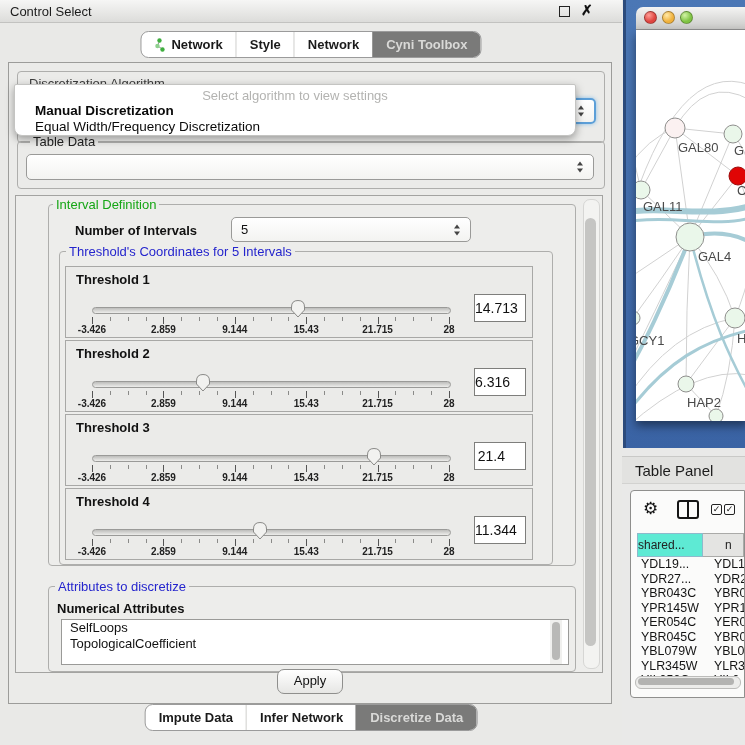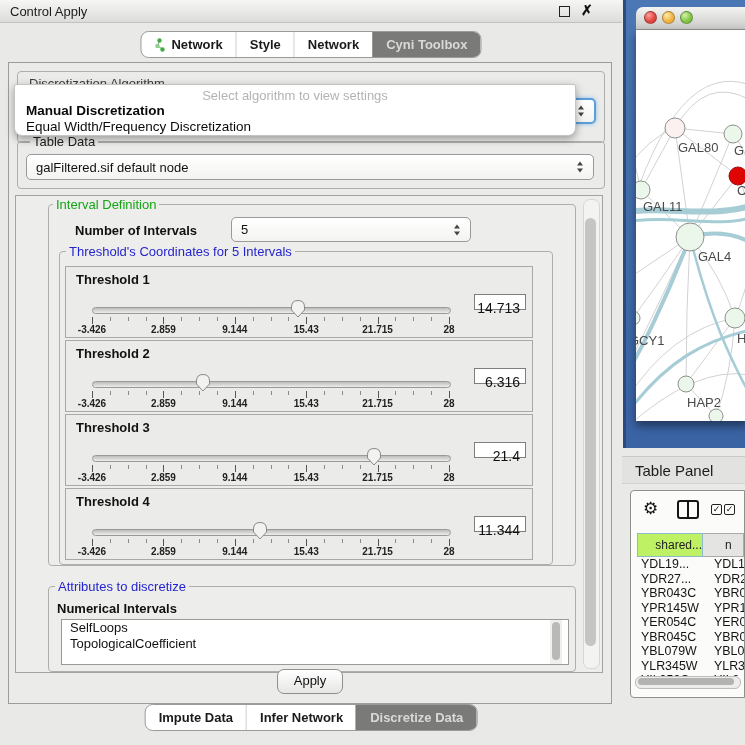--- a/index.html
+++ b/index.html
@@ -57,36 +57,36 @@
 
   .threshold-panel{position:relative;width:468px;height:72px;border:1px solid #a8a8a6;background:#ebebe9;box-sizing:border-box;margin-bottom:2px}
   .thr-label{position:absolute;left:10px;top:5px;font-size:13px;font-weight:bold;color:#111}
   .track{position:absolute;left:26px;top:40px;width:357px;height:5px;background:linear-gradient(#bdbdbb,#ededeb);border:1px solid #9a9a98;border-radius:4px}
   .thumb{position:absolute;top:32px}
   .ticks{position:absolute;left:0;top:50px;width:100%;height:8px}
   .tick{position:absolute;top:0;width:1px;height:4px;background:#8a8a88}
   .tick.major{height:7px;background:#555}
   .tick-labels{position:absolute;left:0;top:57px;width:100%;height:12px}
   .tick-label{position:absolute;transform:translateX(-50%);font-size:10px;font-weight:bold;color:#222;white-space:nowrap}
-  .thr-value{position:absolute;left:408px;top:27px;width:52px;height:16px;background:#fff;border:1px solid #7e7e7c;box-sizing:border-box;font-size:14px;color:#111;text-align:right;line-height:26px;padding-right:5px}
+  .thr-value{position:absolute;left:408px;top:27px;width:52px;height:28px;background:#fff;border:1px solid #7e7e7c;box-sizing:border-box;font-size:14px;color:#111;text-align:right;line-height:26px;padding-right:20px}
 
   .fs-attrs{left:32px;top:390px;width:526px;height:84px}
   .fs-attrs > .fs-label{left:6px;top:-8px}
   .attrs-sublabel{position:absolute;left:8px;top:14px;font-size:13px;font-weight:bold;color:#111}
   .attr-list{position:absolute;left:12px;top:32px;width:508px;height:46px;background:#fff;border:1px solid #9a9a98;overflow:hidden;box-sizing:border-box}
   .list-item{font-size:13px;color:#111;line-height:16px;padding-left:8px;white-space:nowrap}
   .list-scrollbar{position:absolute;right:1px;top:1px;width:12px;height:44px;background:#f0f0ee}
   .list-scrollbar .thumb-v{position:absolute;left:2px;top:2px;width:8px;height:38px;background:#b9b9b7;border-radius:4px}
 
   .apply-btn{position:absolute;left:50%;top:606px;transform:translateX(-50%);width:64px;height:23px;background:linear-gradient(#ffffff,#e6e6e4);border:1px solid #8f8f8d;border-radius:7px;font-size:13px;color:#111;text-align:center;line-height:21px}
 
   
   .popup{position:absolute;left:14px;top:84px;width:560px;height:50px;background:#fff;border:1px solid #c4c4c2;border-radius:2px 2px 8px 8px;box-shadow:0 3px 9px rgba(0,0,0,.35);z-index:60}
   .popup-placeholder{text-align:center;color:#b3b3b1;font-size:13px;padding-top:3px}
-  .popup-option{font-size:13.5px;color:#0a0a0a;line-height:16px;padding-left:11px;white-space:nowrap}
+  .popup-option{font-size:13.5px;color:#0a0a0a;line-height:16px;padding-left:20px;white-space:nowrap}
   .popup-option.bold{font-weight:bold}
 
   
   #right-col{position:absolute;left:622px;top:0;width:123px;height:745px;background:#e9e9e8}
   #net-window{position:absolute;left:1px;top:0;width:122px;height:448px;background:linear-gradient(180deg,#4b77b5,#3a63a4);border-left:3px solid #2c4b7c;box-sizing:border-box}
   .net-titlebar{position:absolute;left:10px;top:7px;right:0;height:22px;background:linear-gradient(#f4f4f3,#c9c9c7);border-top-left-radius:7px;border-bottom:1px solid #909090}
   .tl{position:absolute;top:4px;width:13px;height:13px;border-radius:50%;border:1px solid rgba(0,0,0,.3);box-sizing:border-box}
   .tl.red{left:8px;background:radial-gradient(circle at 35% 30%,#ff9d96,#df4540 60%)}
   .tl.yellow{left:26px;background:radial-gradient(circle at 35% 30%,#ffe9a8,#f0b13c 60%)}
   .tl.green{left:44px;background:radial-gradient(circle at 35% 30%,#d2f3a6,#7fc343 60%)}
@@ -97,40 +97,40 @@
 
   #table-window{position:absolute;left:8px;top:490px;width:115px;height:208px;background:#fbfbfa;border:1px solid #8f8f8d;border-radius:4px 0 0 4px;box-sizing:border-box;overflow:hidden}
   .tp-toolbar{position:absolute;left:0;top:0;right:0;height:38px}
   .gear{position:absolute;left:12px;top:7px;font-size:17px;color:#151515}
   .split-icon{position:absolute;left:46px;top:9px;width:18px;height:15px;border:2px solid #151515;border-radius:3px}
   .split-icon:before{content:"";position:absolute;left:50%;top:0;bottom:0;width:2px;background:#151515;transform:translateX(-50%)}
   .cb{position:absolute;top:13px;width:9px;height:9px;border:1.5px solid #222;border-radius:2px;font-size:9px;line-height:9px;text-align:center;color:#111}
   .cb.one{left:80px}.cb.two{left:93px}
   .thead{position:absolute;left:6px;top:42px;right:0;height:24px;display:flex}
   .th{box-sizing:border-box;font-size:12px;color:#222;line-height:22px}
-  .th.c0{width:66px;background:#bef264;border:1px solid #8fb9cc;text-align:right}
+  .th.c0{width:66px;background:#5eead4;border:1px solid #8fb9cc;text-align:left}
   .th.c1{flex:1;background:#e4e4e2;border:1px solid #aaaaa8;border-left:none;padding-left:22px}
   .trows{position:absolute;left:6px;top:66px;right:0;height:119px;overflow:hidden}
   .trow{display:flex;height:14.5px}
   .tcell{font-size:12.4px;color:#141414;white-space:nowrap;overflow:hidden}
   .tcell.c0{width:71px;padding-left:4px;box-sizing:border-box}
   .tcell.c1{flex:1;padding-left:6px}
   .hscroll{position:absolute;left:4px;right:3px;top:185px;height:11px;background:#ececea;border:1px solid #bcbcba;border-radius:6px}
   .hscroll .thumb-h{position:absolute;left:2px;top:1px;width:92%;height:7px;background:#b3b3b1;border-radius:4px}
 
   svg text{font-family:"Liberation Sans",sans-serif}
 </style>
 </head>
 <body>
 
 <div id="root">
 
   <div id="control-panel">
     <div class="cp-titlebar">
-      <span class="cp-title">Control Apply</span>
+      <span class="cp-title">Control Select</span>
       <span class="float-btn"></span>
       <span class="close-btn">✗</span>
     </div>
 
     <div class="tabbar top-tabbar">
       <div class="tab">
         <svg width="11" height="14" viewBox="0 0 11 14">
           <line x1="5" y1="3" x2="3" y2="8" stroke="#9a9a98" stroke-width="1"></line>
           <line x1="3" y1="8" x2="8" y2="11" stroke="#9a9a98" stroke-width="1"></line>
           <circle cx="5" cy="2.5" r="2.2" fill="#3fae3f"></circle>
@@ -155,21 +155,20 @@
       <div class="fieldset fs-algo">
         <span class="fs-label gray">Discretization Algorithm</span>
         <div class="combo focus combo-algo">
             <span class="arrows"></span>
           </div>
       </div>
 
       <div class="fieldset fs-tabledata">
         <span class="fs-label">Table Data</span>
         <div class="combo combo-tabledata">
-          <span>galFiltered.sif default node</span>
           <span class="arrows"></span>
         </div>
       </div>
 
       <div class="inner-panel">
 
         <div class="fieldset fs-interval">
           <span class="fs-label green">Interval Definition</span>
           <span class="noi-label">Number of Intervals</span>
           <div class="combo combo-noi">
@@ -337,21 +336,21 @@
                     <div class="tick-label" style="left: 383px;">28</div>
                   </div>
     <div class="thr-value">11.344</div>
   </div>
 </div>
           </div>
         </div>
 
         <div class="fieldset fs-attrs">
           <span class="fs-label blue">Attributes to discretize</span>
-          <span class="attrs-sublabel">Numerical Intervals</span>
+          <span class="attrs-sublabel">Numerical Attributes</span>
           <div class="attr-list">
               <div class="list-item">SelfLoops</div>
               <div class="list-item">TopologicalCoefficient</div>
             </div>
           <div class="list-scrollbar" style="right:13px;top:33px">
               <div class="thumb-v"></div>
             </div>
         </div>
 
         <div class="panel-scrollbar">

